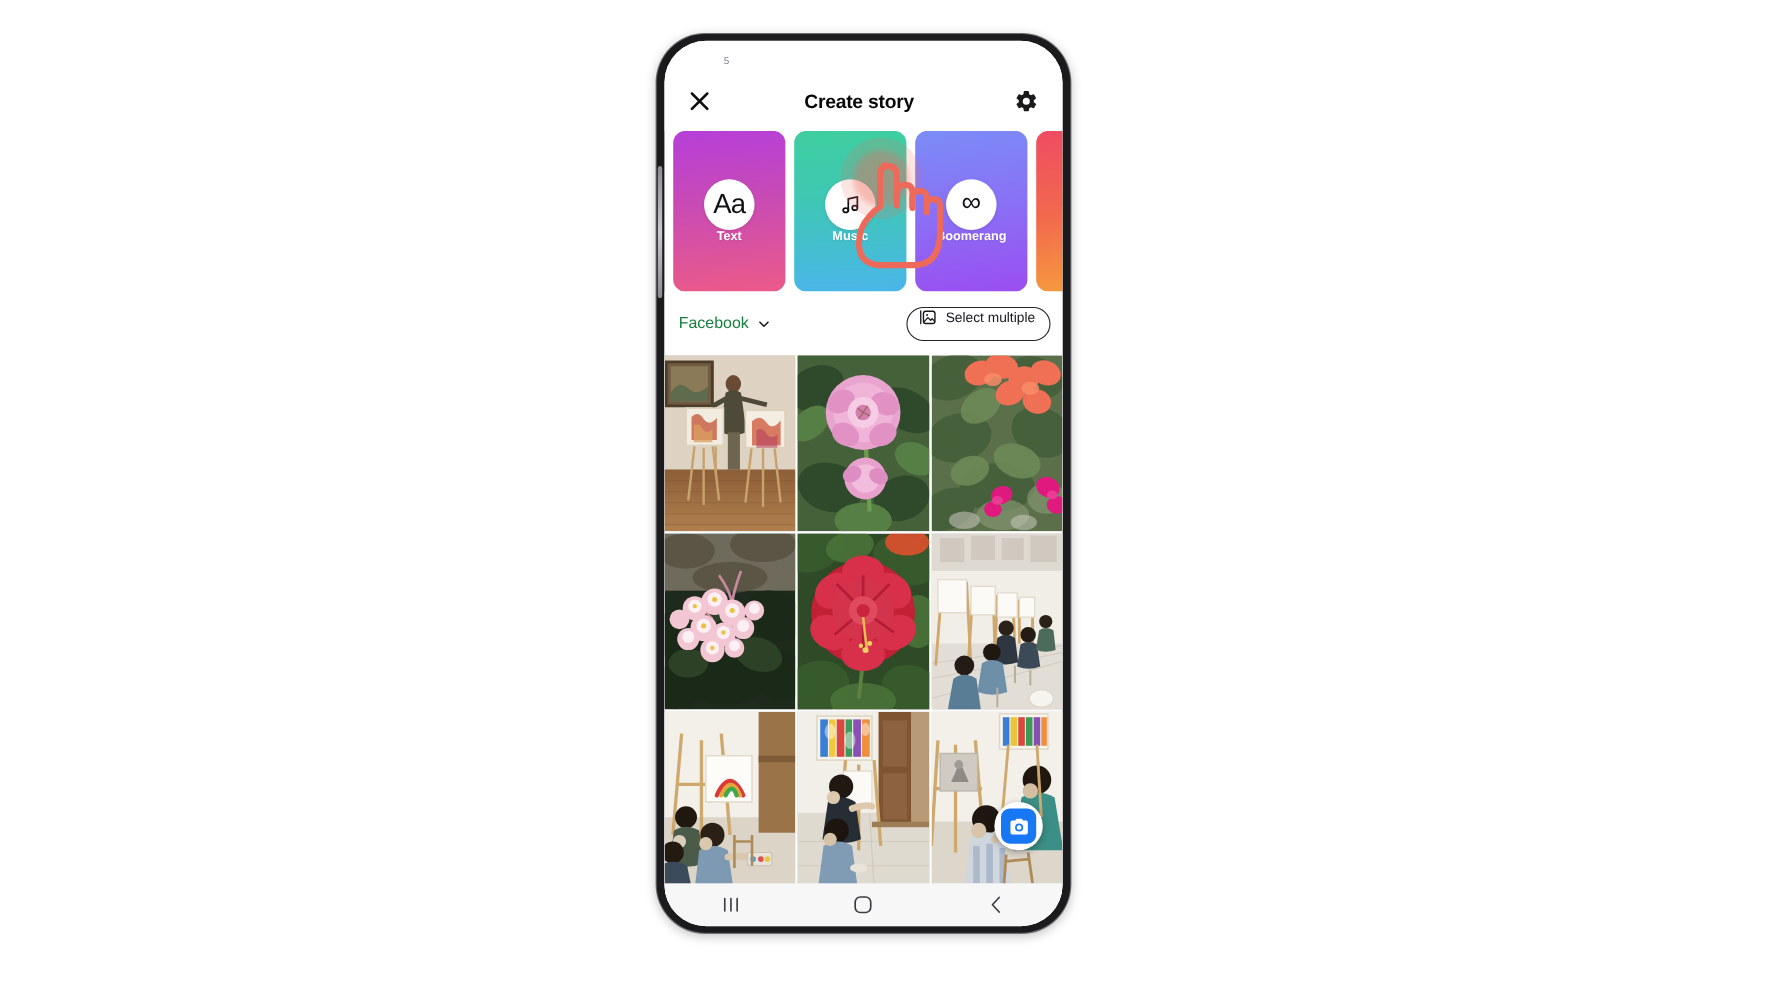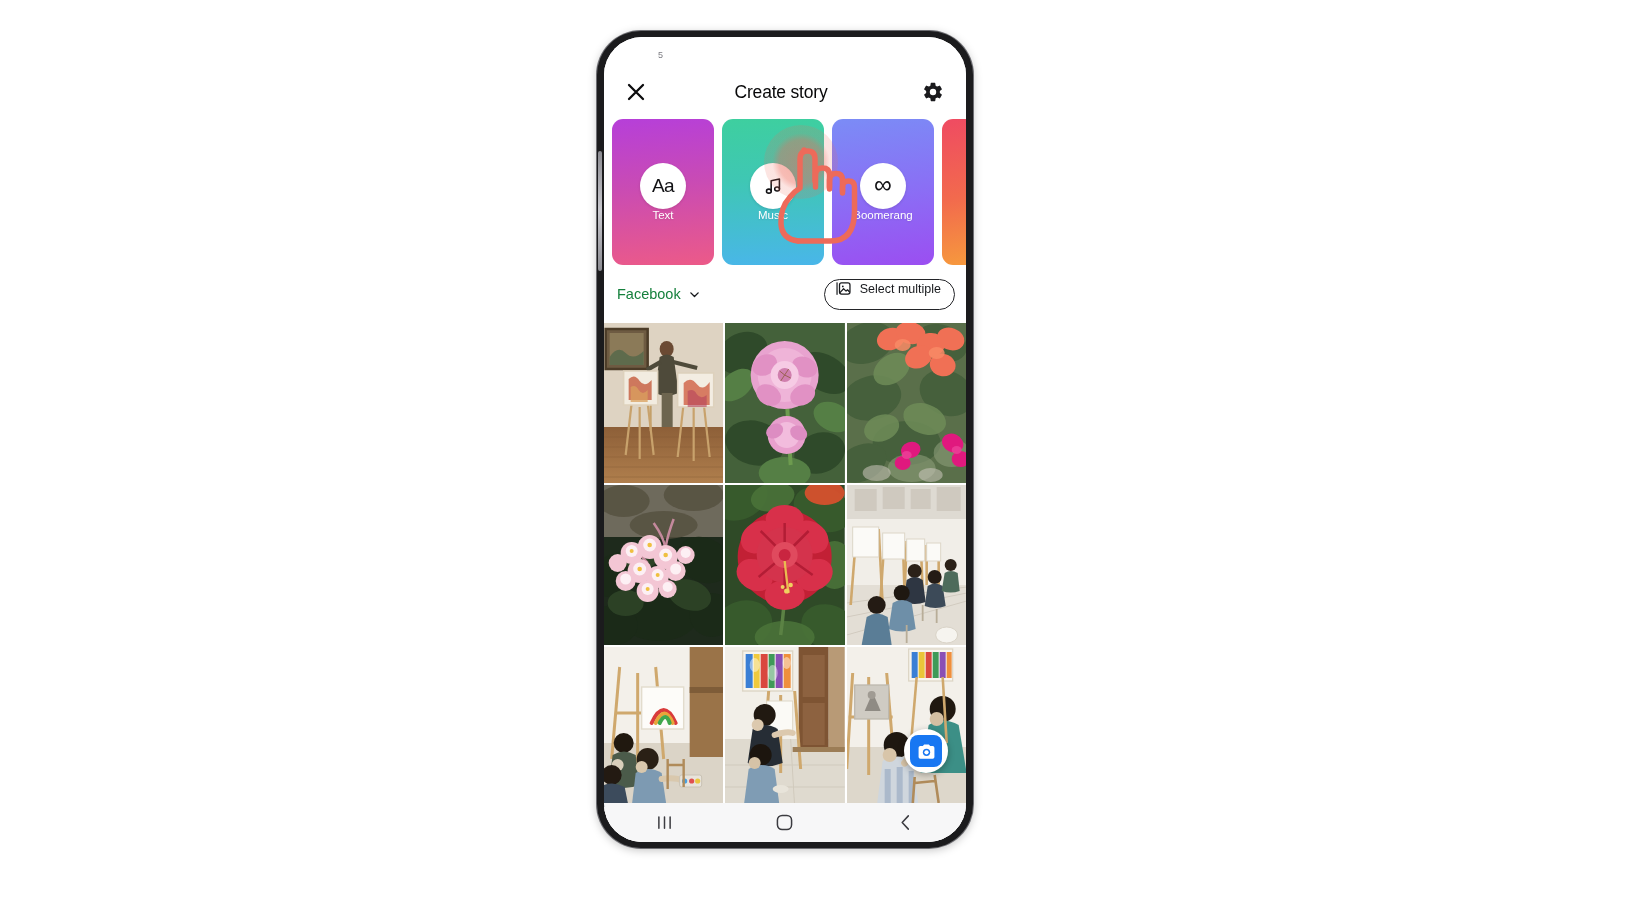--- a/index.html
+++ b/index.html
@@ -61,21 +61,21 @@
   }
   #close-button {
     width: 26px; height: 26px;
     display: flex; align-items: center; justify-content: center;
     cursor: pointer;
   }
   #page-title {
     flex: 1;
     text-align: center;
     font-size: 17.5px;
-    font-weight: normal;
+    font-weight: bold;
     color: #080809;
     letter-spacing: -0.2px;
     margin-left: -6px;
   }
   #settings-button {
     width: 28px; height: 28px;
     display: flex; align-items: center; justify-content: center;
     cursor: pointer;
   }
 
@@ -101,26 +101,26 @@
   }
   .story-card .bubble {
     width: 46px; height: 46px;
     border-radius: 50%;
     background: #ffffff;
     display: flex; align-items: center; justify-content: center;
     box-shadow: 0 1px 3px rgba(0,0,0,0.12);
   }
   .story-card .card-label {
     font-size: 11.5px;
-    font-weight: normal;
+    font-weight: bold;
     color: #ffffff;
     text-shadow: 0 1px 2px rgba(0,0,0,0.10);
   }
   .story-card .bubble .glyph-text {
-    font-size: 19px;
+    font-size: 25px;
     color: #111114;
     letter-spacing: -0.6px;
     font-family: "Liberation Sans", sans-serif;
   }
   .story-card .bubble .glyph-infinity {
     font-size: 25px;
     color: #111114;
     line-height: 1;
     margin-top: -3px;
   }

